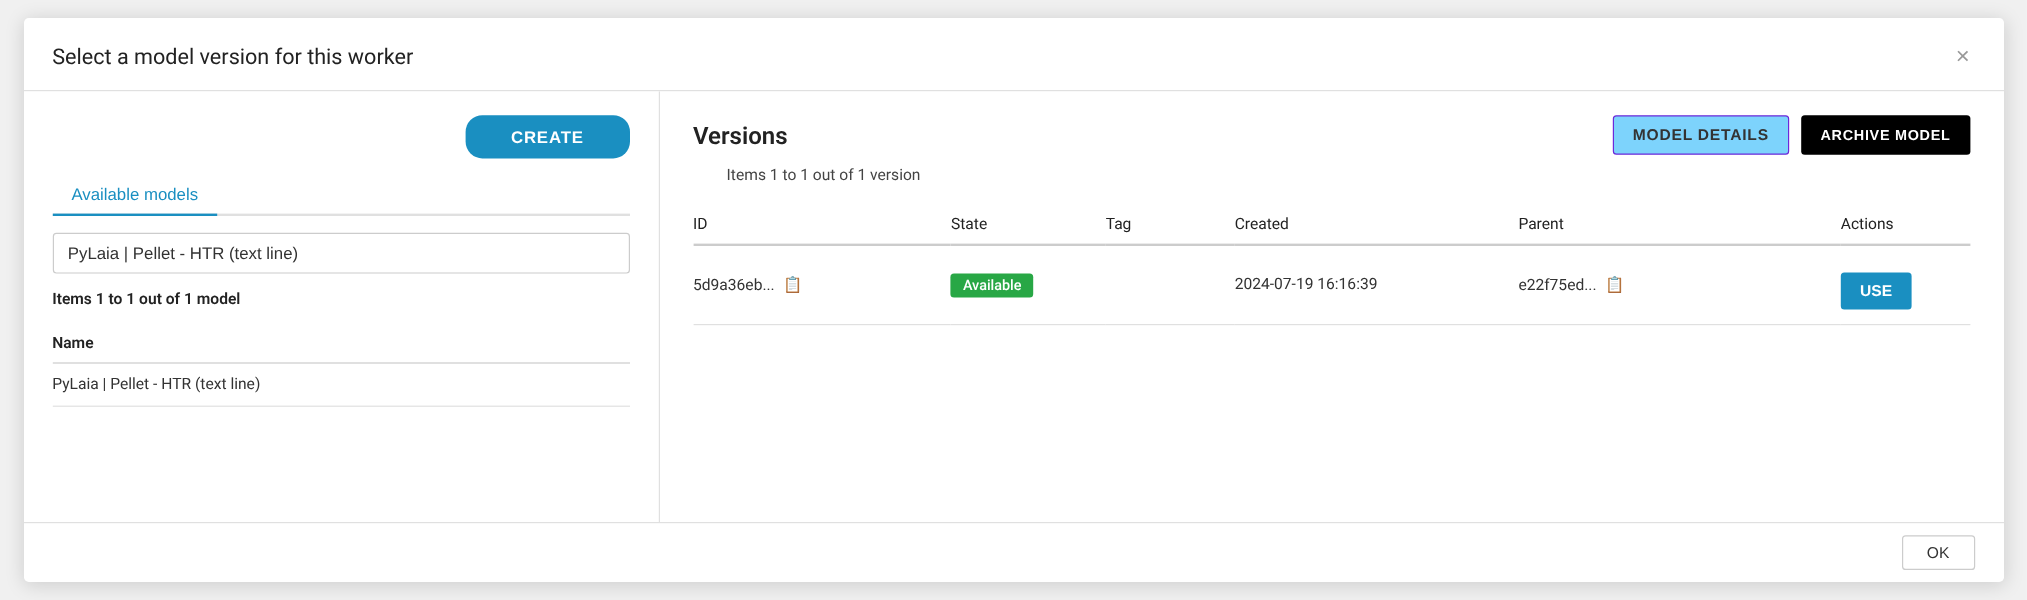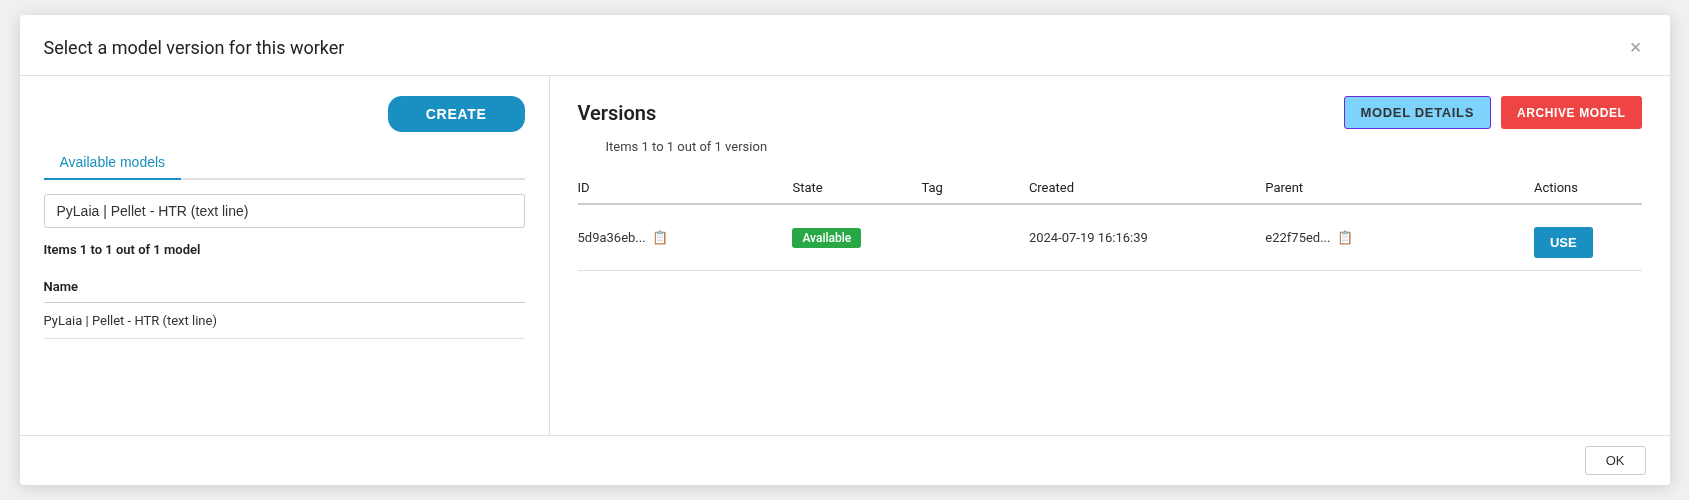--- a/index.html
+++ b/index.html
@@ -156,21 +156,21 @@
       border: 1px solid #6d28d9;
       color: #333;
       padding: 8px 16px;
       font-size: 13px;
       font-weight: 700;
       letter-spacing: 0.05em;
       cursor: pointer;
       border-radius: 3px;
     }
     .archive-model-btn {
-      background: #ef4444;
+      background: #000000;
       color: #fff;
       border: none;
       padding: 8px 16px;
       font-size: 12px;
       font-weight: 700;
       letter-spacing: 0.05em;
       cursor: pointer;
       border-radius: 3px;
     }
     .versions-count {

